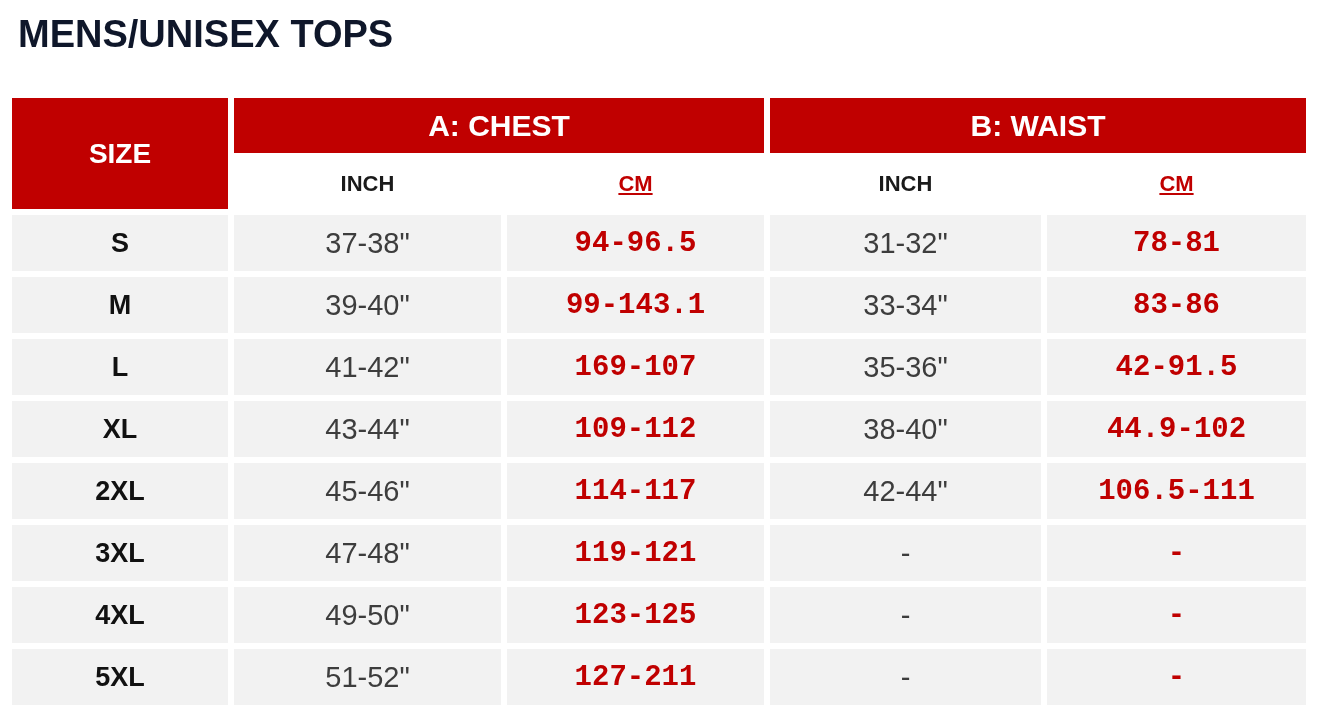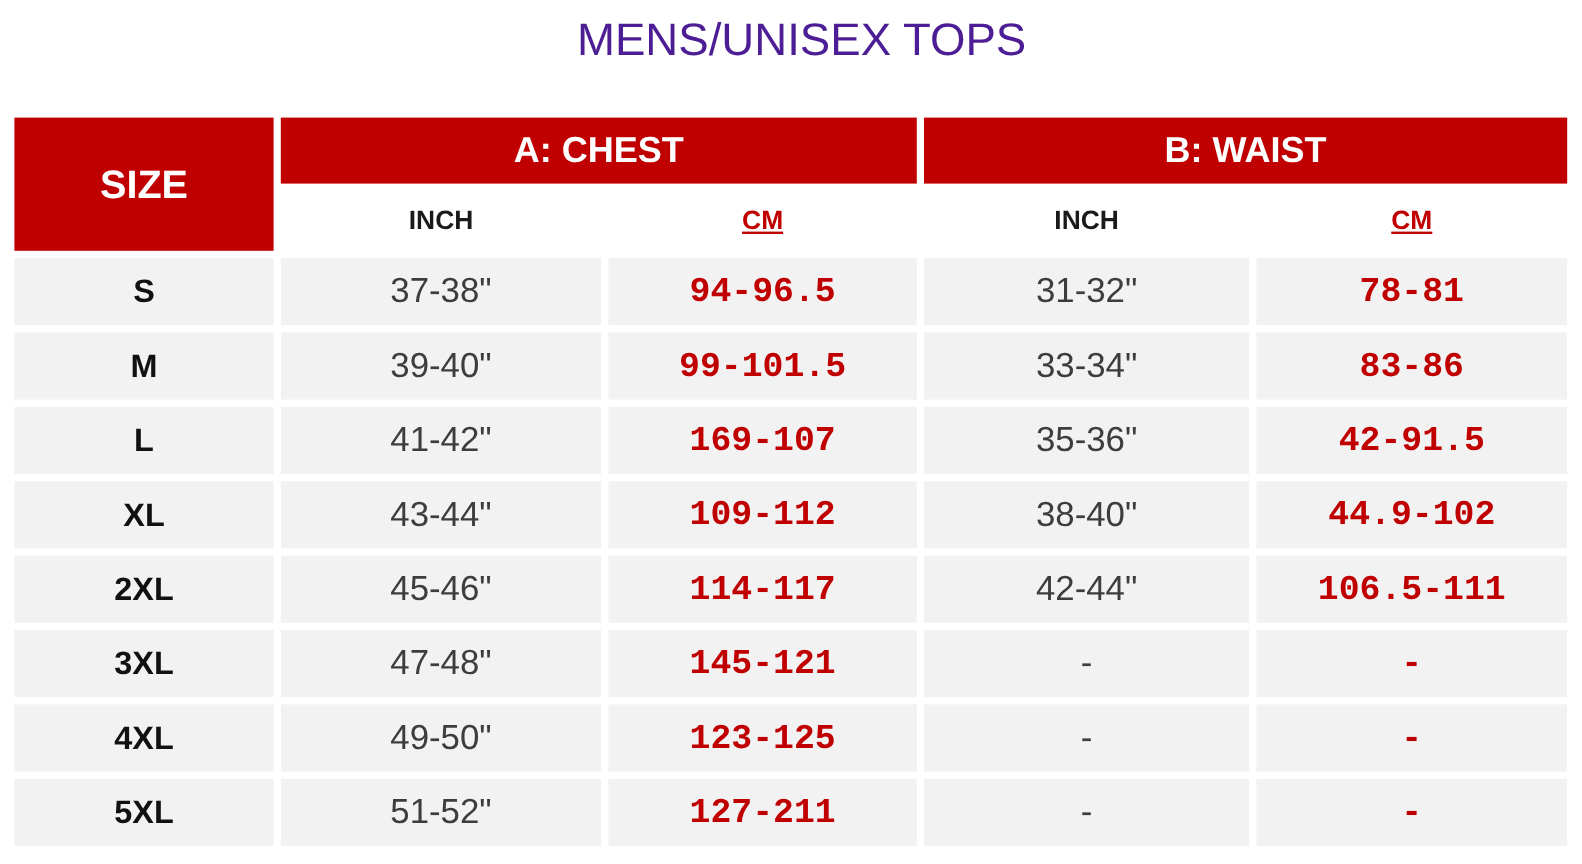--- a/index.html
+++ b/index.html
@@ -9,41 +9,40 @@
     background: #ffffff;
     width: 1318px;
     height: 720px;
     overflow: hidden;
     font-family: "Liberation Sans", sans-serif;
   }
   .page-title {
     margin: 12px 0 0 18px;
     font-size: 38px;
     line-height: 44px;
-    font-weight: normal;
-    color: #4c1d95;
+    font-weight: bold;
+    color: #0f172a;
     letter-spacing: 0px;
-    text-align: center;
   }
   table.size-chart {
     border-collapse: separate;
     border-spacing: 6px;
     margin: 36px 0 0 6px;
     table-layout: fixed;
   }
   table.size-chart th,
   table.size-chart td {
     text-align: center;
     vertical-align: middle;
     padding: 0;
   }
   th.size-h {
     background: #c00000;
     color: #ffffff;
-    font-size: 33px;
+    font-size: 28px;
     font-weight: bold;
   }
   th.group-h {
     background: #c00000;
     color: #ffffff;
     font-size: 30px;
     font-weight: bold;
     height: 55px;
   }
   tr.sub th {
@@ -105,21 +104,21 @@
         <tr>
           <td class="c-size">S</td>
           <td class="c-inch">37-38"</td>
           <td class="c-cm">94-96.5</td>
           <td class="c-inch">31-32"</td>
           <td class="c-cm">78-81</td>
         </tr>
         <tr>
           <td class="c-size">M</td>
           <td class="c-inch">39-40"</td>
-          <td class="c-cm">99-101.5</td>
+          <td class="c-cm">99-143.1</td>
           <td class="c-inch">33-34"</td>
           <td class="c-cm">83-86</td>
         </tr>
         <tr>
           <td class="c-size">L</td>
           <td class="c-inch">41-42"</td>
           <td class="c-cm">169-107</td>
           <td class="c-inch">35-36"</td>
           <td class="c-cm">42-91.5</td>
         </tr>
@@ -133,21 +132,21 @@
         <tr>
           <td class="c-size">2XL</td>
           <td class="c-inch">45-46"</td>
           <td class="c-cm">114-117</td>
           <td class="c-inch">42-44"</td>
           <td class="c-cm">106.5-111</td>
         </tr>
         <tr>
           <td class="c-size">3XL</td>
           <td class="c-inch">47-48"</td>
-          <td class="c-cm">145-121</td>
+          <td class="c-cm">119-121</td>
           <td class="c-inch">-</td>
           <td class="c-cm">-</td>
         </tr>
         <tr>
           <td class="c-size">4XL</td>
           <td class="c-inch">49-50"</td>
           <td class="c-cm">123-125</td>
           <td class="c-inch">-</td>
           <td class="c-cm">-</td>
         </tr>

